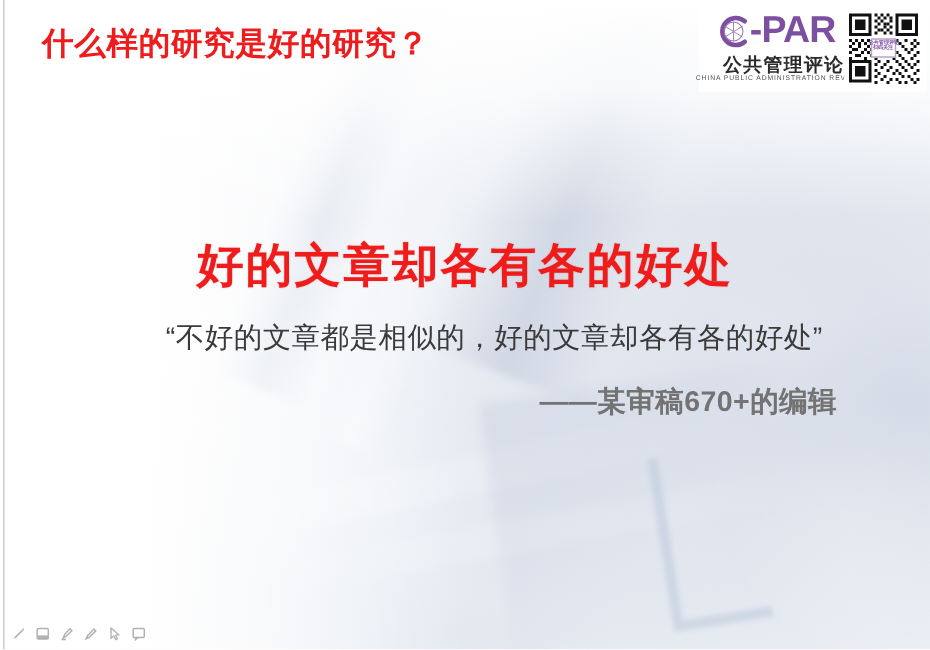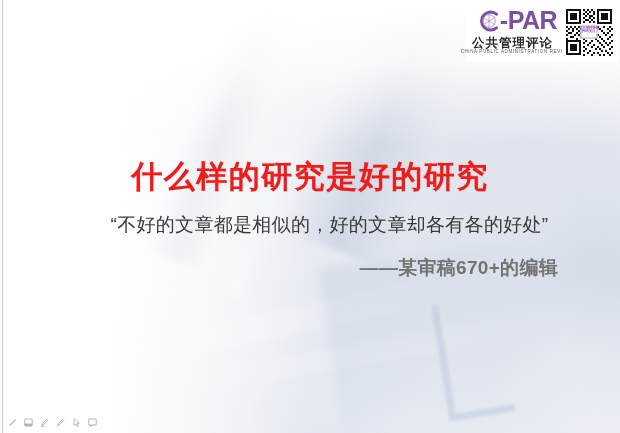--- a/index.html
+++ b/index.html
@@ -108,21 +108,21 @@
     width: 152px;
     height: 59px;
     background: #ffffff;
     display: flex;
     align-items: center;
     padding: 2px 3px 2px 6px;
     box-sizing: border-box;
   }
   .logo-left {
     flex: 1 1 auto;
-    text-align: left;
+    text-align: right;
     line-height: 1;
   }
   .logo-wordmark {
     display: flex;
     align-items: center;
     justify-content: center;
     gap: 0px;
     font-size: 25px;
     font-weight: 700;
     color: #7c4fa0;
@@ -258,20 +258,21 @@
     <div class="beam b9"></div>
     <div class="beam b10"></div>
     <div class="beam b11"></div>
   </div>
   <div class="bg-layer bg-wash"></div>
   <div class="bg-layer bg-fade-left"></div>
   <div class="bg-layer bg-fade-top"></div>
 
   <div class="left-rule"></div>
 
+  <div class="slide-title">什么样的研究是好的研究？</div>
 
   <div class="logo-block">
     <div class="logo-left">
       <div class="logo-wordmark">
         <span class="logo-c-mark">
           <svg width="22" height="24" viewBox="0 0 22 24" aria-hidden="true">
             <path d="M18.5 5.2 A9 9 0 1 0 18.5 18.8" fill="none" stroke="#7c4fa0" stroke-width="3.1" stroke-linecap="round"></path>
             <circle cx="11" cy="12" r="6.3" fill="none" stroke="#9a76b8" stroke-width="0.7"></circle>
             <path d="M5 8.4 L17.2 15.8 M17.2 8.4 L5 15.8 M11 5.7 L11 18.3" stroke="#9a76b8" stroke-width="0.6" fill="none"></path>
           </svg>
@@ -412,21 +413,21 @@
             <rect x="46" y="48" width="2" height="2"></rect>
         </g>
       </svg>
       <div class="qr-center-label">
         <span>公共管理评论</span>
         <span>扫码关注</span>
       </div>
     </div>
   </div>
 
-  <div class="headline">什么样的研究是好的研究</div>
+  <div class="headline">好的文章却各有各的好处</div>
 
   <div class="quote">“不好的文章都是相似的，好的文章却各有各的好处”</div>
 
   <div class="attribution">——某审稿670+的编辑</div>
 
   <div class="annot-toolbar">
     <span class="tool">
       <svg width="11" height="11" viewBox="0 0 11 11">
           <path d="M2 9 L3 7.4 L7.8 2.6 L8.6 3.4 L3.8 8.2 Z" fill="#4a4a50"></path>
           <path d="M8.2 2.2 L8.9 2.9" stroke="#4a4a50" stroke-width="1"></path>

